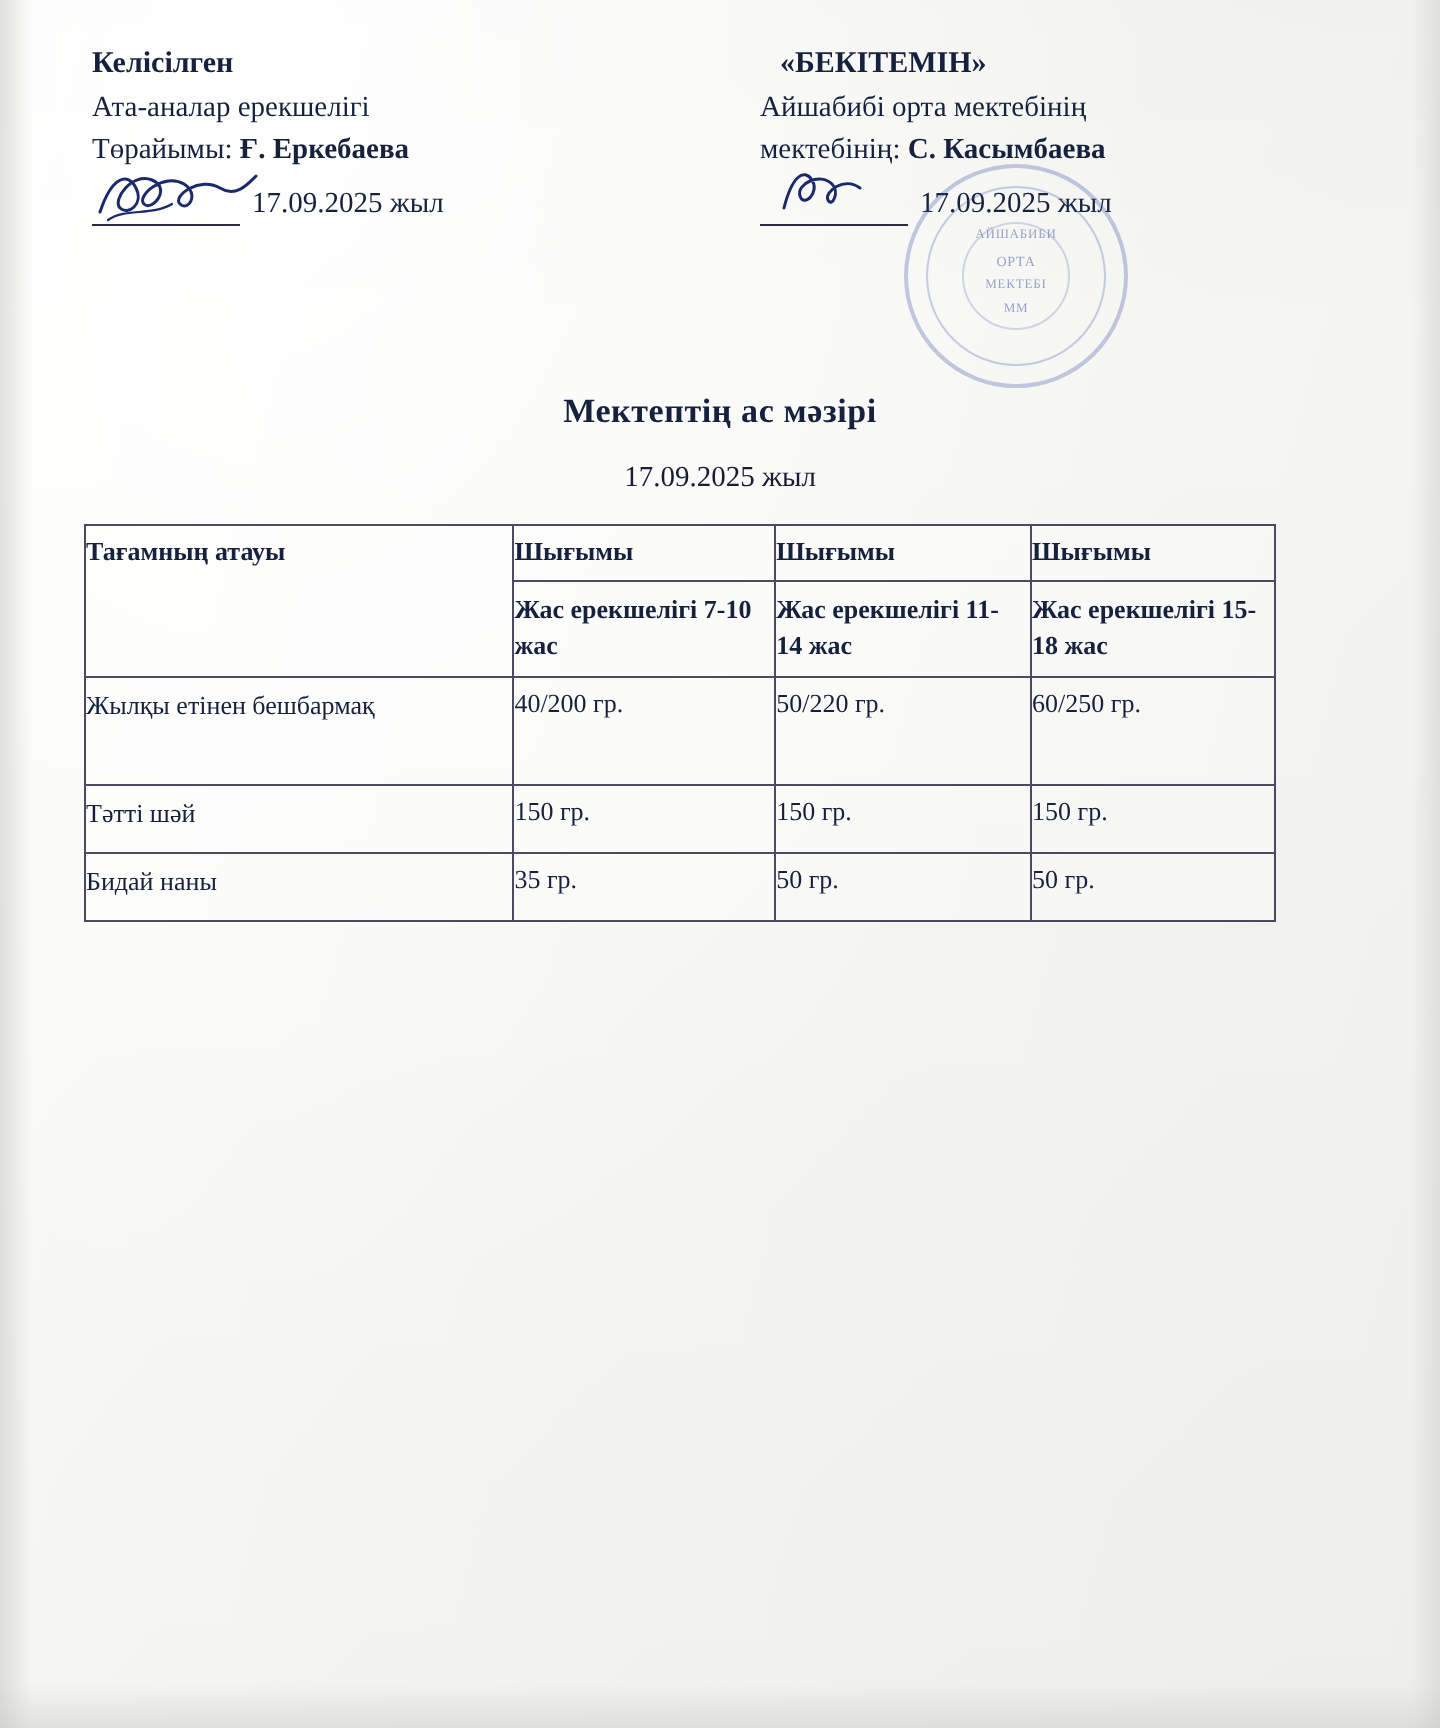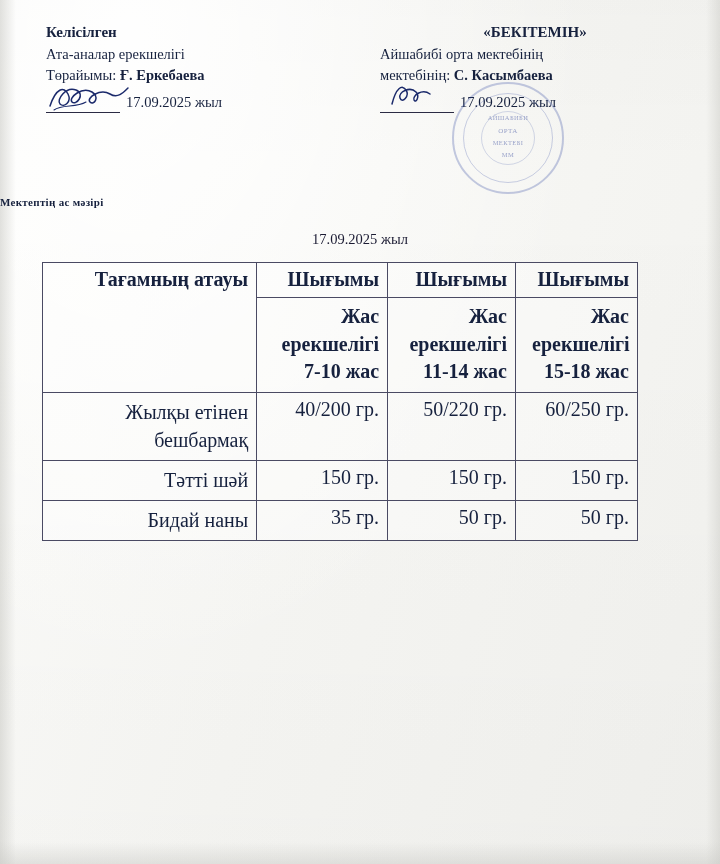--- a/index.html
+++ b/index.html
@@ -66,21 +66,21 @@
     line-height: 1.45;
     color: #16213e;
   }
   .approval-block.left { width: 270px; }
   .approval-block.right { width: 300px; text-align: left; }
   .approval-title {
     font-weight: bold;
     font-size: 15px;
     margin-bottom: 0;
   }
-  .approval-title.center { text-align: center; padding-left: 10px;}
+  .approval-title.center { text-align: left; padding-left: 10px;}
   .approval-line { white-space: nowrap; }
   .approval-line .bold { font-weight: bold; }
   .sign-row {
     position: relative;
     margin-top: 6px;
     height: 22px;
     white-space: nowrap;
   }
   .sign-underline {
     display: inline-block;
@@ -154,21 +154,22 @@
   .st2 { top: 43px; font-size: 7px; }
   .st3 { top: 55px; }
   .st4 { top: 67px; }
 
   
   .doc-title {
     position: absolute;
     top: 196px;
     left: 0;
     right: 0;
-    font-size: 11px;
+    text-align: center;
+    font-size: 17px;
     font-weight: bold;
     letter-spacing: 0.3px;
     color: #16213e;
   }
   .doc-date {
     position: absolute;
     top: 231px;
     left: 0;
     right: 0;
     text-align: center;
@@ -184,25 +185,25 @@
     width: 596px;
   }
   table.menu-table {
     border-collapse: collapse;
     width: 100%;
     table-layout: fixed;
     background: rgba(255,255,255,0.35);
   }
   table.menu-table td, table.menu-table th {
     border: 1px solid #4a4a63;
-    padding: 5px 8px 6px 16px;
+    padding: 5px 8px 6px 0;
     vertical-align: top;
-    font-size: 20px;
+    font-size: 13px;
     color: #16213e;
-    text-align: right;
+    text-align: left;
   }
   table.menu-table th {
     font-weight: bold;
   }
   col.c1 { width: 36%; }
   col.c2 { width: 22%; }
   col.c3 { width: 21.5%; }
   col.c4 { width: 20.5%; }
   .hdr-top { height: 26px; }
   .hdr-sub { font-weight: bold; line-height: 1.38; }

